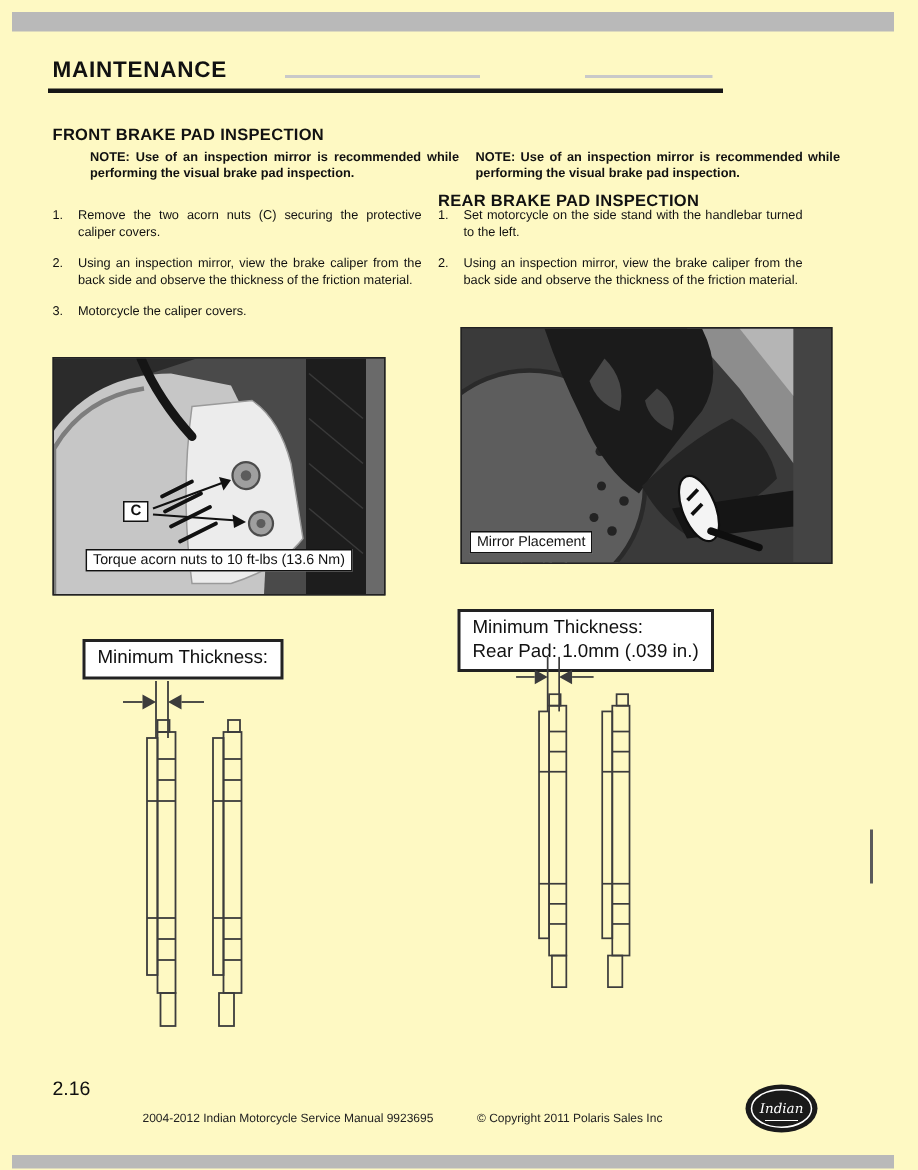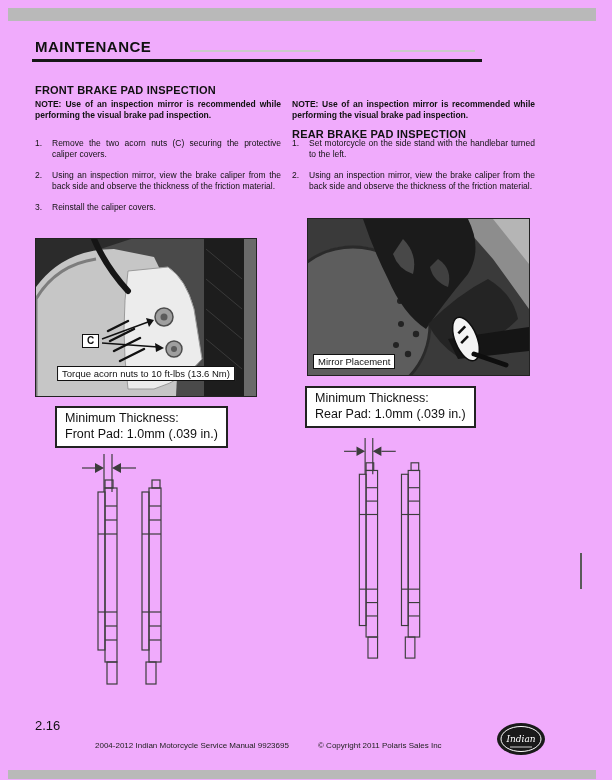--- a/index.html
+++ b/index.html
@@ -1,52 +1,52 @@
 <!DOCTYPE html>
 <html><head>
 <meta charset="utf-8">
 <style>
   * { margin:0; padding:0; box-sizing:border-box; }
   html,body { background:#e8e8e8; }
   #page {
-    position:relative; width:612px; height:780px; background:#f0abfc;
+    position:relative; width:612px; height:780px; background:#fef9c3;
     font-family:"Liberation Sans", sans-serif; color:#111;
     overflow:hidden; margin:0 auto;
   }
   .scan-bar { position:absolute; left:8px; width:588px; height:13px; background:#b9b9b9; }
   .scan-bar.top { top:8px; }
   .scan-bar.bottom { top:770px; height:9px; }
   .edge-artifact { position:absolute; left:580px; top:553px; width:2px; height:36px; background:#5a5a5a; }
   .smudge { position:absolute; height:2px; background:#c9c9c9; top:50px; }
 
   .page-title {
     position:absolute; left:35px; top:38px;
     font-size:15px; font-weight:bold; letter-spacing:0.5px;
   }
   .title-rule { position:absolute; left:32px; top:59px; width:450px; height:3px; background:#161616; }
 
   .col-heading { position:absolute; font-size:11px; font-weight:bold; letter-spacing:0.2px; }
-  .note { position:absolute; font-size:8.5px; font-weight:bold; line-height:1.35; text-align:justify; }
+  .note { position:absolute; font-size:8.5px; font-weight:bold; line-height:1.35; text-align:justify;margin-left:25px; }
   .steps { position:absolute; font-size:8.5px; line-height:1.3; }
   .step { display:flex; margin-bottom:10px; }
   .step-num { width:17px; flex:0 0 17px; }
   .step-text { flex:1; text-align:justify; }
 
   .photo { position:absolute; border:1px solid #222; overflow:hidden; background:#444; }
   .photo svg { display:block; }
   .photo-tag {
     position:absolute; background:#fff; color:#111; border:1px solid #111;
     font-size:9.5px; padding:1px 4px; white-space:nowrap; line-height:1.2;
   }
   .c-label { font-size:10px; font-weight:bold; padding:0 4px; }
   .caption-box { left:50%; transform:translateX(-50%); text-align:center; }
 
   .min-box {
     position:absolute; border:2px solid #222; background:#fff;
-    font-size:12.5px; line-height:1.25; padding:3px 8px 4px 8px; white-space:nowrap;
+    font-size:12.5px; line-height:1.25; padding:3px 8px 4px 8px; white-space:nowrap;margin-top:20px;
   }
 
   .pad-diagram { position:absolute; }
 
   .footer-page-num { position:absolute; left:35px; top:718px; font-size:13px; font-weight:normal; }
   .footer-text { position:absolute; top:741px; font-size:8px; color:#222; }
   .footer-manual { left:95px; }
   .footer-copy { left:318px;text-align:center; }
   .logo { position:absolute; left:496px; top:721px; }
 </style>
@@ -71,21 +71,21 @@
     <div class="step">
       <span class="step-num">1.</span>
       <span class="step-text">Remove the two acorn nuts (C) securing the protective caliper covers.</span>
     </div>
     <div class="step">
       <span class="step-num">2.</span>
       <span class="step-text">Using an inspection mirror, view the brake caliper from the back side and observe the thickness of the friction material.</span>
     </div>
     <div class="step">
       <span class="step-num">3.</span>
-      <span class="step-text">Reinstall the caliper covers.</span>
+      <span class="step-text">Motorcycle the caliper covers.</span>
     </div>
   </div>
 
   <div class="photo" style="left:35px; top:238px; width:222px; height:159px;">
     <svg width="220" height="157" viewBox="0 0 220 157">
       <rect x="0" y="0" width="220" height="157" fill="#4a4a4a"></rect>
 
       <path d="M0,0 L95,0 L40,18 L0,55 Z" fill="#2b2b2b"></path>
 
       <path d="M0,157 L0,48 Q28,10 78,10 L118,18 Q146,70 140,157 Z" fill="#c6c6c6"></path>
@@ -120,21 +120,20 @@
       </g>
       <polygon points="118,81 110,79 113,88" fill="#111"></polygon>
       <polygon points="128,109 119,104 120,113" fill="#111"></polygon>
     </svg>
     <div class="photo-tag c-label" style="left:46px; top:95px;">C</div>
     <div class="photo-tag caption-box" style="top:127px;">Torque acorn nuts to 10 ft-lbs (13.6 Nm)</div>
   </div>
 
   <div class="min-box" style="left:55px; top:406px;">
     <div>Minimum Thickness:</div>
-    <div>Front Pad: 1.0mm (.039 in.)</div>
   </div>
 
   <svg class="pad-diagram" style="left:80px; top:452px;" width="100" height="234" viewBox="0 0 100 234">
     <g stroke="#3c3c3c" stroke-width="1.2" fill="none">
       <line x1="24" y1="2" x2="24" y2="40"></line>
       <line x1="32" y1="2" x2="32" y2="40"></line>
       <line x1="2" y1="16" x2="15" y2="16"></line>
       <line x1="41" y1="16" x2="56" y2="16"></line>
 
       <rect x="18" y="40" width="7" height="158"></rect>
@@ -170,21 +169,21 @@
     <div class="step">
       <span class="step-num">1.</span>
       <span class="step-text">Set motorcycle on the side stand with the handlebar turned to the left.</span>
     </div>
     <div class="step">
       <span class="step-num">2.</span>
       <span class="step-text">Using an inspection mirror, view the brake caliper from the back side and observe the thickness of the friction material.</span>
     </div>
   </div>
 
-  <div class="photo" style="left:307px; top:218px; width:223px; height:158px;">
+  <div class="photo" style="left:307px; top:218px; width:248px; height:158px;">
     <svg width="221" height="156" viewBox="0 0 221 156">
       <rect x="0" y="0" width="221" height="156" fill="#3a3a3a"></rect>
 
       <path d="M150,0 L221,0 L221,90 L185,40 Z" fill="#8d8d8d"></path>
       <path d="M185,0 L221,0 L221,45 Z" fill="#b5b5b5"></path>
 
       <g stroke="#9a9a9a" stroke-width="1.2">
         <line x1="0" y1="120" x2="70" y2="156"></line>
         <line x1="0" y1="135" x2="60" y2="156"></line>
         <line x1="10" y1="110" x2="55" y2="156"></line>

